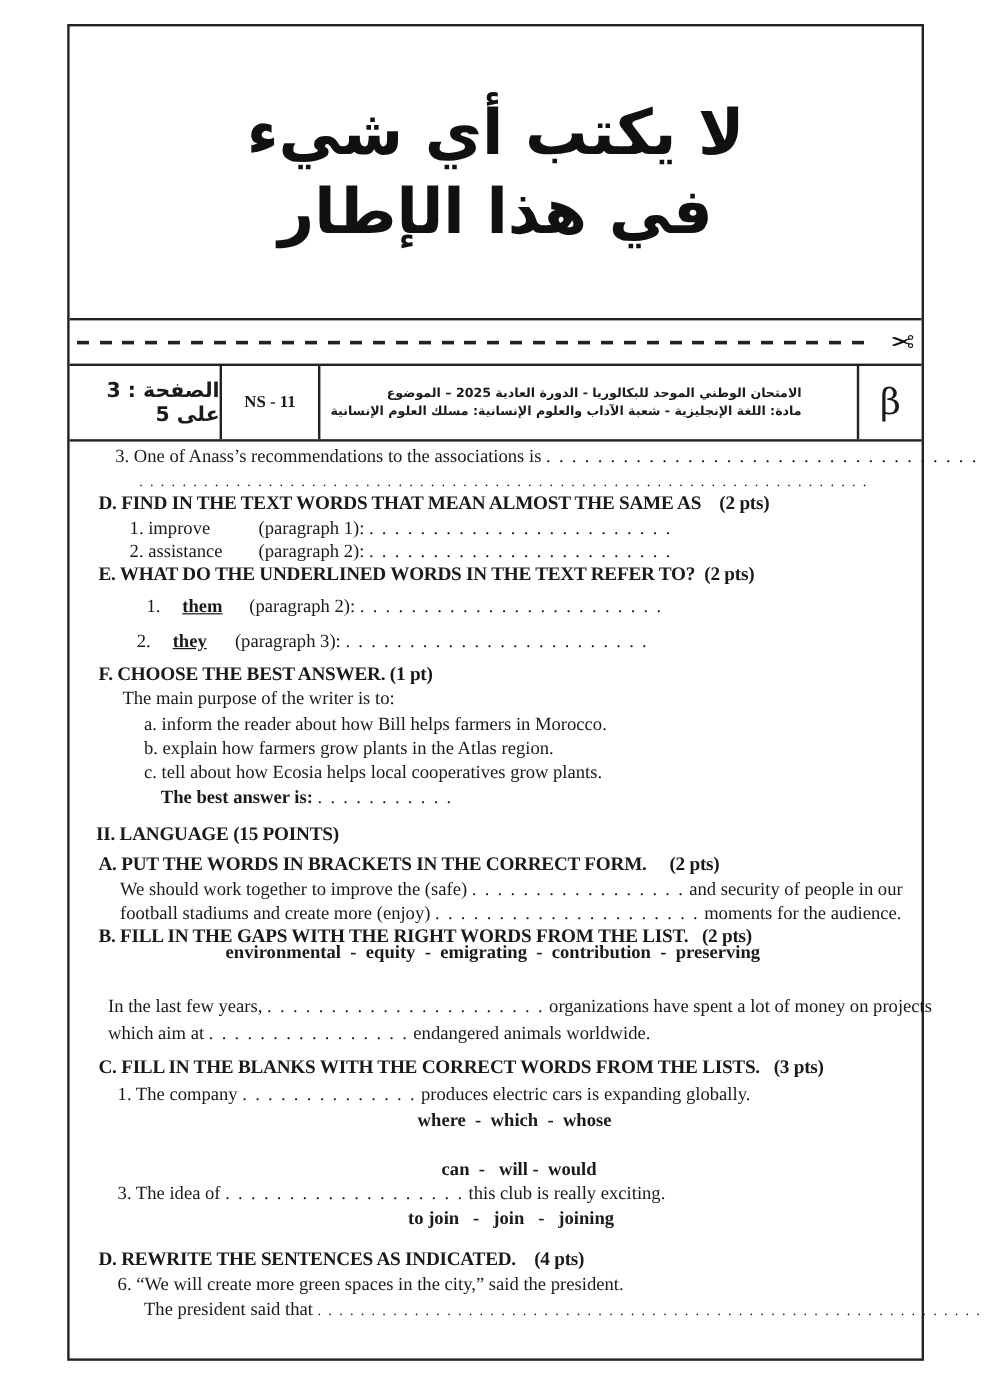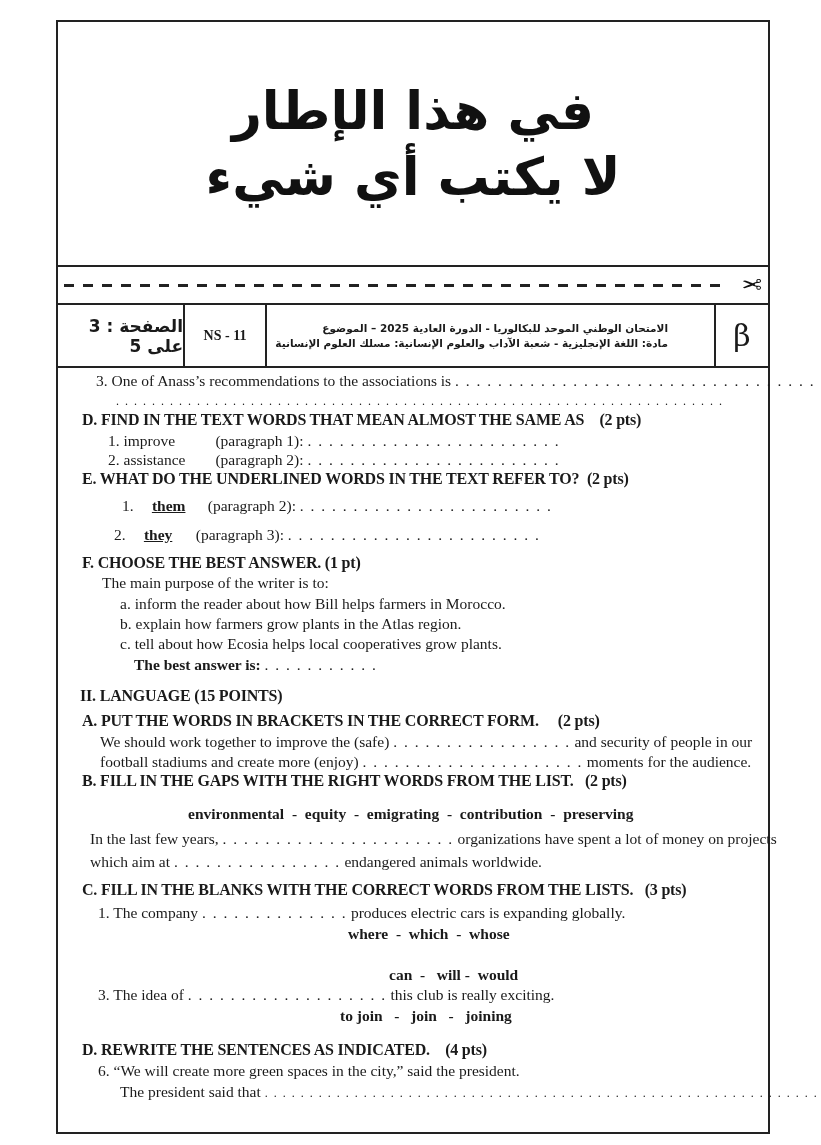--- a/index.html
+++ b/index.html
@@ -70,22 +70,22 @@
   .b { font-weight: bold; text-align: center; }
   .u { text-decoration: underline; font-weight: bold; }
   .dots { letter-spacing: 1.5px; }
 </style>
 </head>
 <body>
 
 <div class="frame">
 
   <div class="no-write-box">
+    <div class="no-write-line">لا يكتب أي شيء</div>
     <div class="no-write-line">في هذا الإطار</div>
-    <div class="no-write-line">لا يكتب أي شيء</div>
   </div>
 
   <div class="cut-row">
     <div class="dash-line"></div>
     <span class="scissors-icon">✂</span>
   </div>
 
   <div class="header-row">
     <div class="hcell cell-page">الصفحة : 3 على 5</div>
     <div class="hcell cell-code">NS - 11</div>
@@ -165,21 +165,21 @@
     <div class="line" style="left:42px; top:384px;">
       <span>football stadiums and create more (enjoy)</span>
       <span class="dots">. . . . . . . . . . . . . . . . . . . . .</span>
       <span>moments for the audience.</span>
     </div>
 
     <div class="line h" style="left:24px; top:403px;">
       <span>B.  FILL IN THE GAPS WITH THE RIGHT WORDS FROM THE LIST.</span>&nbsp;&nbsp;
       <span class="pts">(2 pts)</span>
     </div>
-    <div class="line b" style="left:130px; top:436px; white-space:pre;">environmental  -  equity  -  emigrating  -  contribution  -  preserving</div>
+    <div class="line b" style="left:130px; top:416px; white-space:pre;">environmental  -  equity  -  emigrating  -  contribution  -  preserving</div>
     <div class="line" style="left:32px; top:461px;">
       <span>In the last few years,</span>
       <span class="dots">. . . . . . . . . . . . . . . . . . . . . .</span>
       <span>organizations have spent a lot of money on projects</span>
     </div>
     <div class="line" style="left:32px; top:484px;">
       <span>which aim at</span>
       <span class="dots">. . . . . . . . . . . . . . . .</span>
       <span>endangered animals worldwide.</span>
     </div>
@@ -187,21 +187,21 @@
     <div class="line h" style="left:24px; top:512px;">
       <span>C.  FILL IN THE BLANKS WITH THE CORRECT WORDS FROM THE LISTS.</span>&nbsp;&nbsp;
       <span class="pts">(3 pts)</span>
     </div>
     <div class="line" style="left:40px; top:535px;">
       <span>1. The company</span>
       <span class="dots">. . . . . . . . . . . . . .</span>
       <span>produces electric cars is expanding globally.</span>
     </div>
     <div class="line b" style="left:290px; top:556px; white-space:pre;">where  -  which  -  whose</div>
-    <div class="line b" style="left:310px; top:597px; white-space:pre;margin-left:21px;">can  -   will -  would</div>
+    <div class="line b" style="left:310px; top:597px; white-space:pre;">can  -   will -  would</div>
     <div class="line" style="left:40px; top:617px;">
       <span>3. The idea of</span>
       <span class="dots">. . . . . . . . . . . . . . . . . . .</span>
       <span>this club is really exciting.</span>
     </div>
     <div class="line b" style="left:282px; top:638px; white-space:pre;">to join   -   join   -   joining</div>
 
     <div class="line h" style="left:24px; top:672px;">
       <span>D.  REWRITE THE SENTENCES AS INDICATED.</span>&nbsp;&nbsp;&nbsp;
       <span class="pts">(4 pts)</span>

